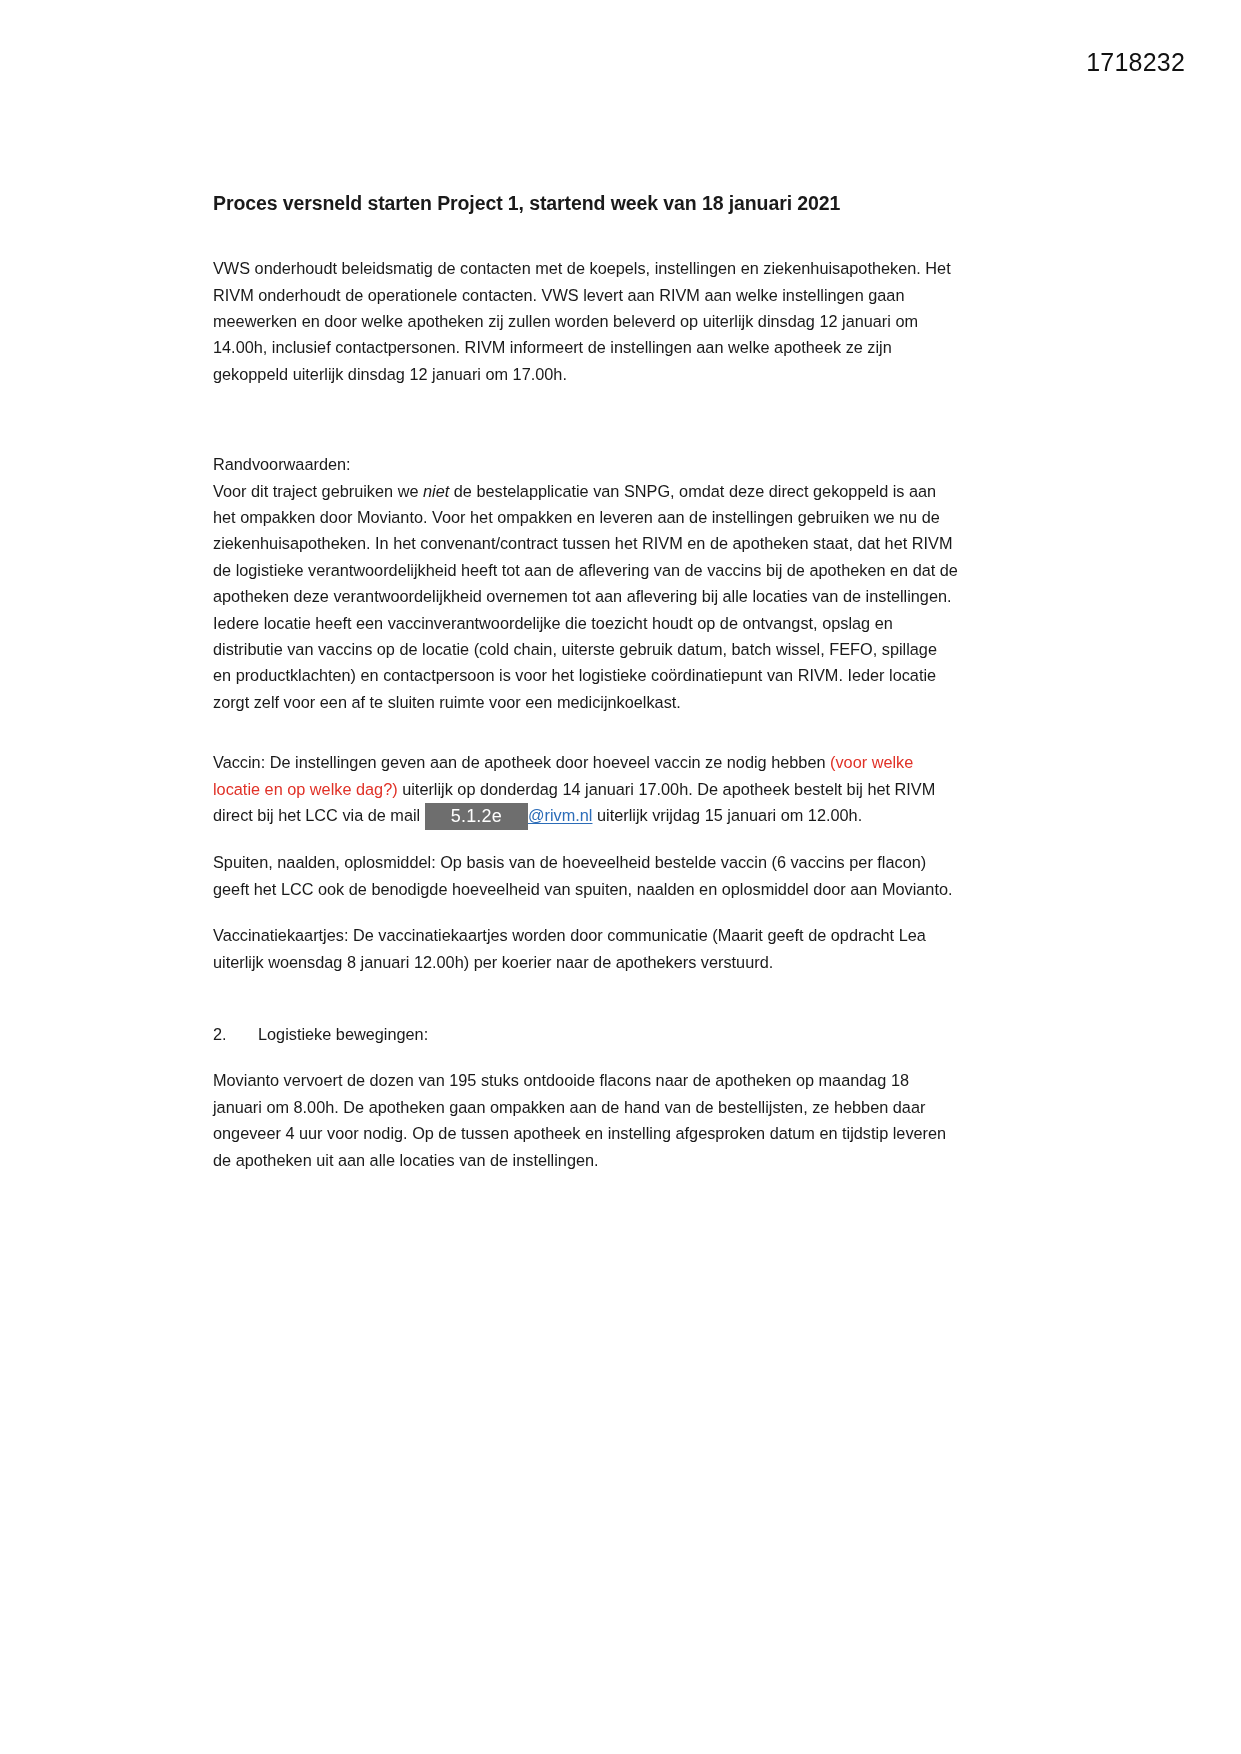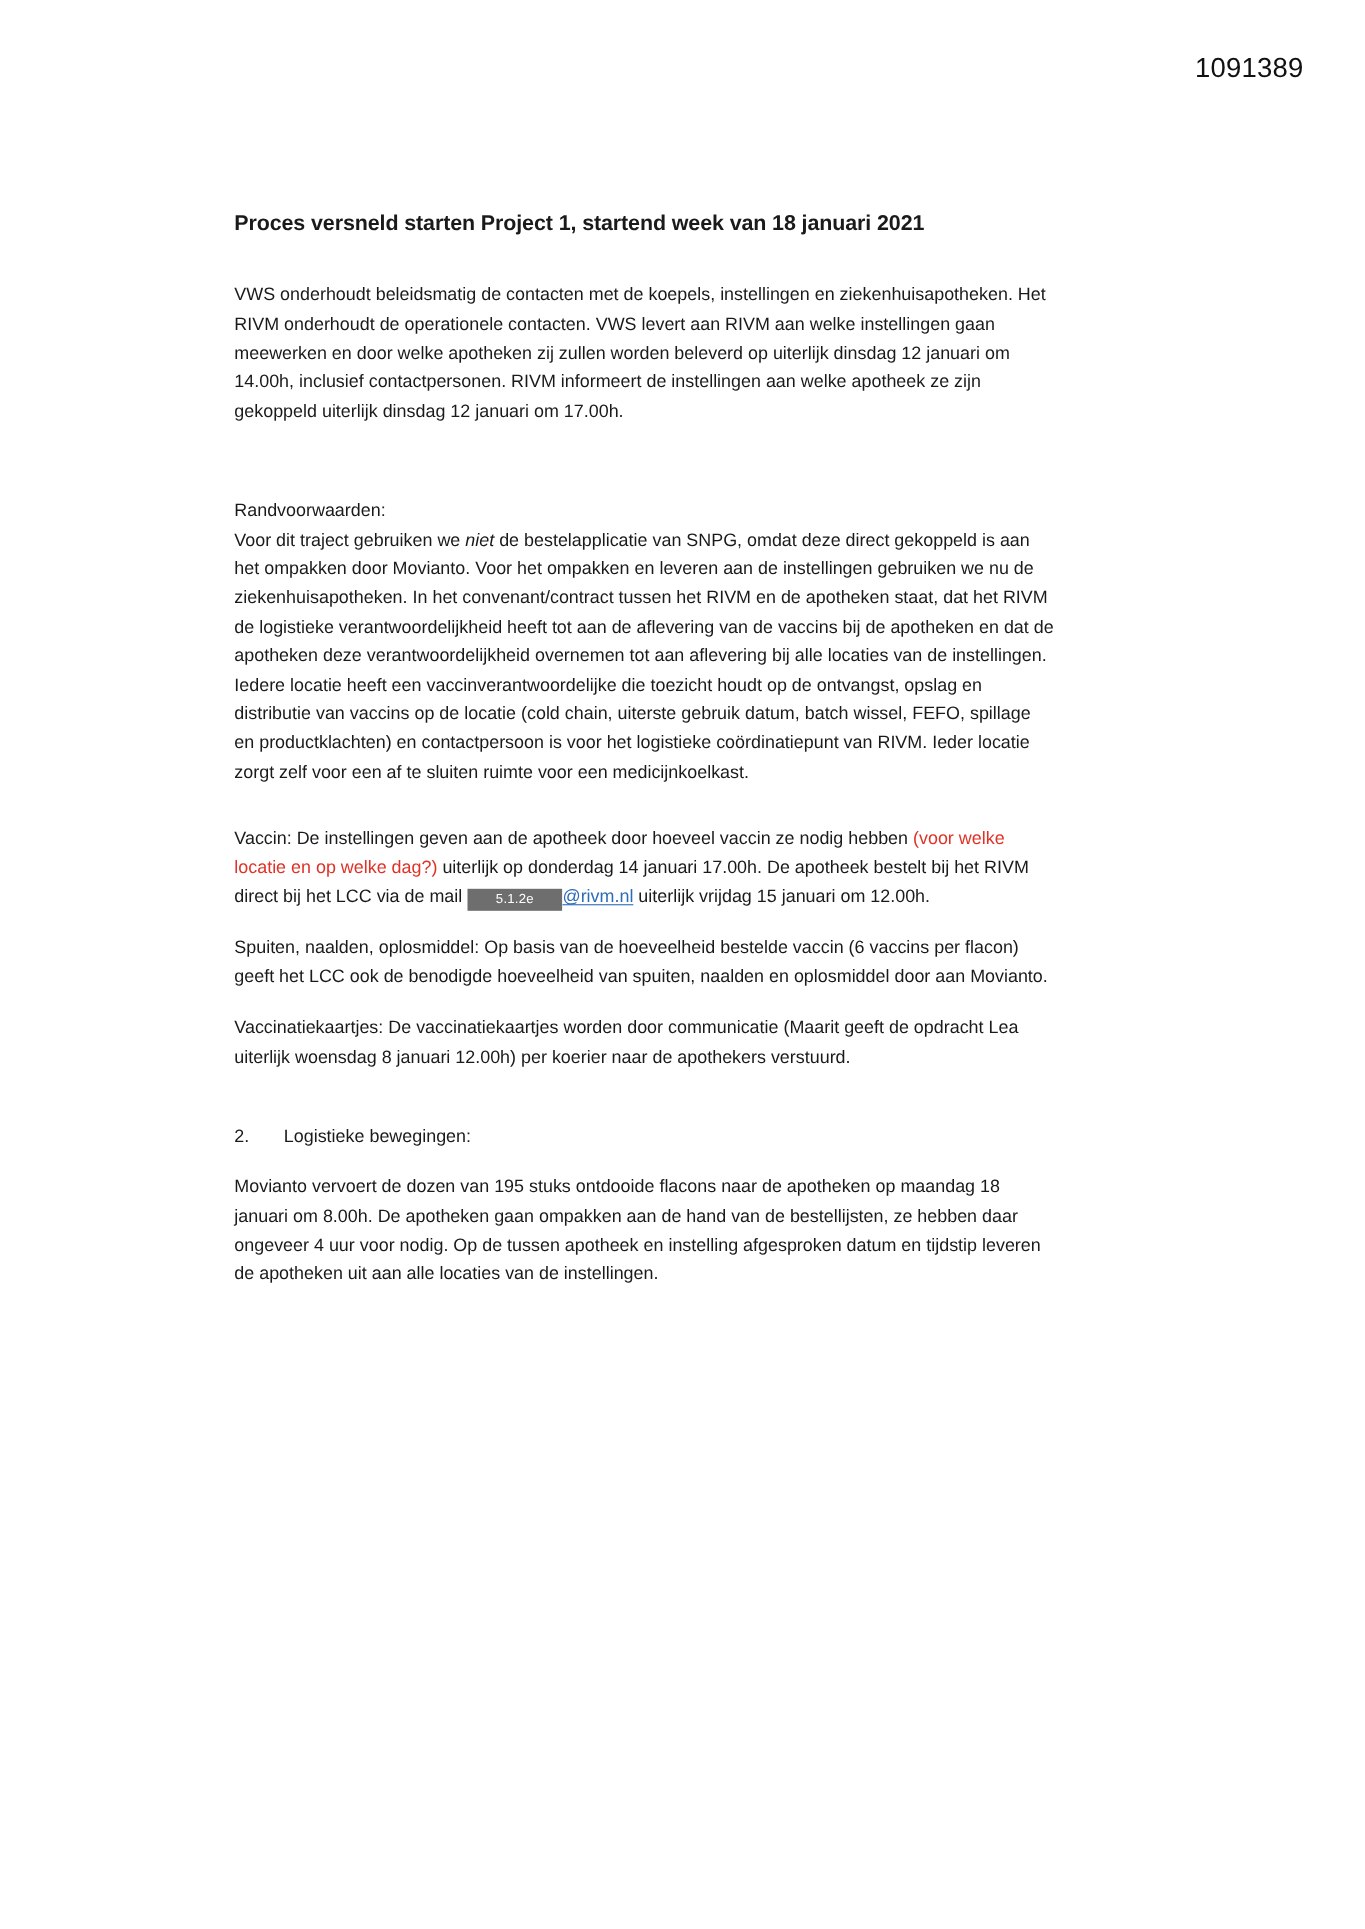--- a/index.html
+++ b/index.html
@@ -82,40 +82,40 @@
   }
   em.ital {
   }
   .red {
     color: #e03127;
   }
   .redaction {
     display: inline-block;
     background: #6e6e6e;
     color: #ffffff;
-    font-size: 12px;
+    font-size: 18px;
     padding: 2px 26px 3px 26px;
     line-height: 1.25;
     vertical-align: baseline;
     position: relative;
     top: 1px;
     letter-spacing: 0.2px;
   }
   .maillink {
     color: #2b6cb8;
     text-decoration: underline;
     text-underline-offset: 2px;
   }
 </style>
 </head>
 <body>
 
 <div class="page">
 
-  <div class="doc-number">1091389</div>
+  <div class="doc-number">1718232</div>
 
   <div class="content">
 
     <h1 class="doc-title">Proces versneld starten Project 1, startend week van 18 januari 2021</h1>
 
 
     <p class="para">VWS onderhoudt beleidsmatig de contacten met de koepels, instellingen en ziekenhuisapotheken. Het RIVM onderhoudt de operationele contacten. VWS levert aan RIVM aan welke instellingen gaan meewerken en door welke apotheken zij zullen worden beleverd op uiterlijk dinsdag 12 januari om 14.00h, inclusief contactpersonen. RIVM informeert de instellingen aan welke apotheek ze zijn gekoppeld uiterlijk dinsdag 12 januari om 17.00h.</p>
 
     <div class="block-gap-lg"></div>
 

